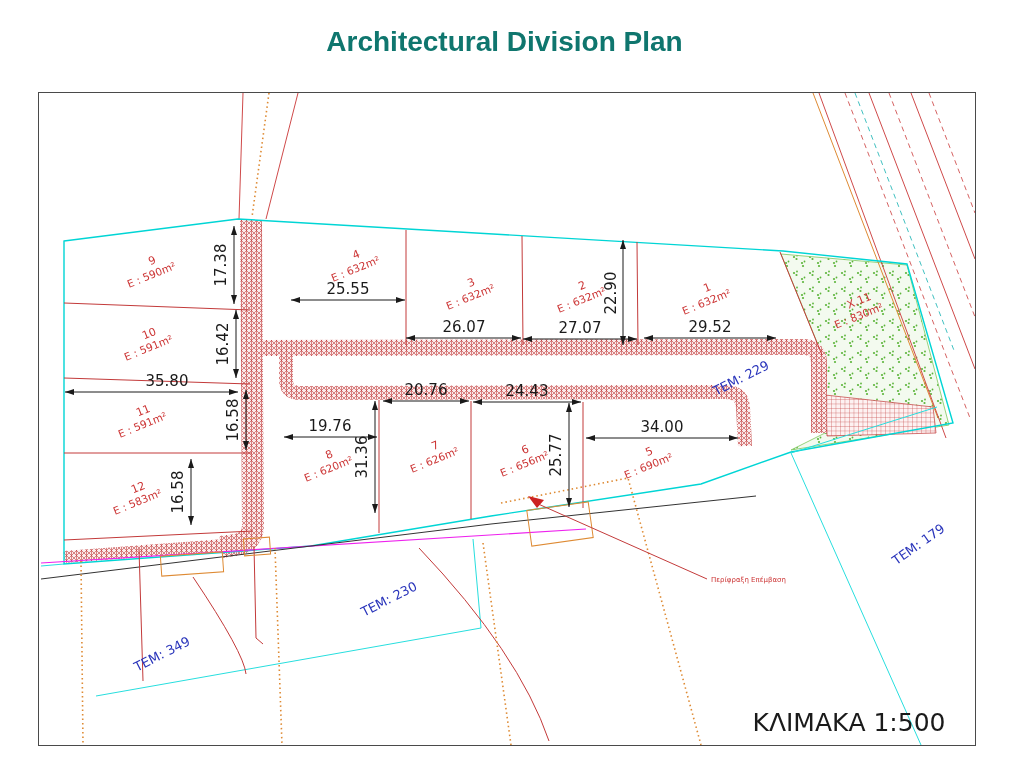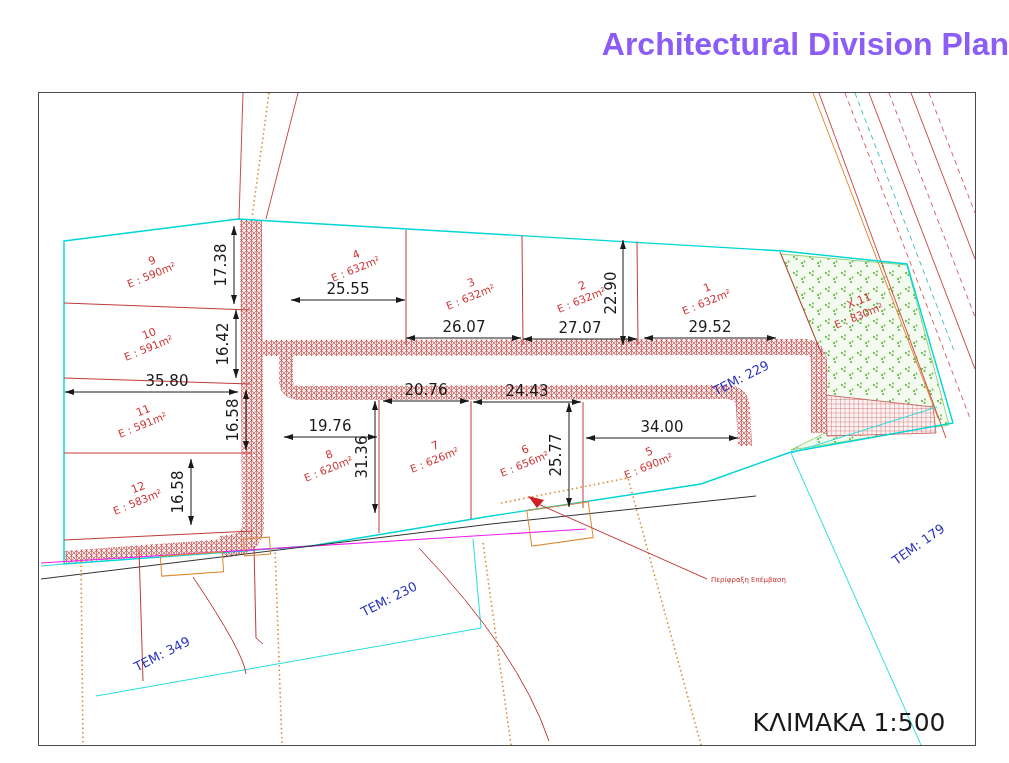--- a/index.html
+++ b/index.html
@@ -1,18 +1,18 @@
 <!DOCTYPE html>
 <html><head>
 <meta charset="utf-8">
 <style>
   html,body{margin:0;padding:0;background:#ffffff;}
   body{width:1009px;height:763px;position:relative;font-family:"DejaVu Sans",sans-serif;}
-  .title{position:absolute;top:26px;left:0;width:100%;text-align:right;
-         color:#8b5cf6;font-weight:bold;font-size:32px;font-family:"Liberation Sans",sans-serif;}
+  .title{position:absolute;top:26px;left:0;width:100%;text-align:center;
+         color:#0f766e;font-weight:bold;font-size:28px;font-family:"Liberation Sans",sans-serif;}
   .frame{position:absolute;left:38px;top:92px;width:936px;height:652px;border:1px solid #4a4a4a;background:#fff;}
   svg{display:block;}
   .cyan{stroke:#00d5d5;stroke-width:1.4;fill:none;}
   .cyan-thin{stroke:#27dede;stroke-width:1;fill:none;}
   .redline{stroke:#cf4a4a;stroke-width:1;fill:none;}
   .redline2{stroke:#c33a3a;stroke-width:1;fill:none;}
   .reddash{stroke:#d05050;stroke-width:0.9;fill:none;stroke-dasharray:5 4;}
   .tealdash{stroke:#2ab9b9;stroke-width:0.9;fill:none;stroke-dasharray:5 4;}
   .orange{stroke:#de8a33;stroke-width:1;fill:none;}
   .orangetick{stroke:#de8a33;stroke-width:1.6;fill:none;stroke-dasharray:1.5 3;}

